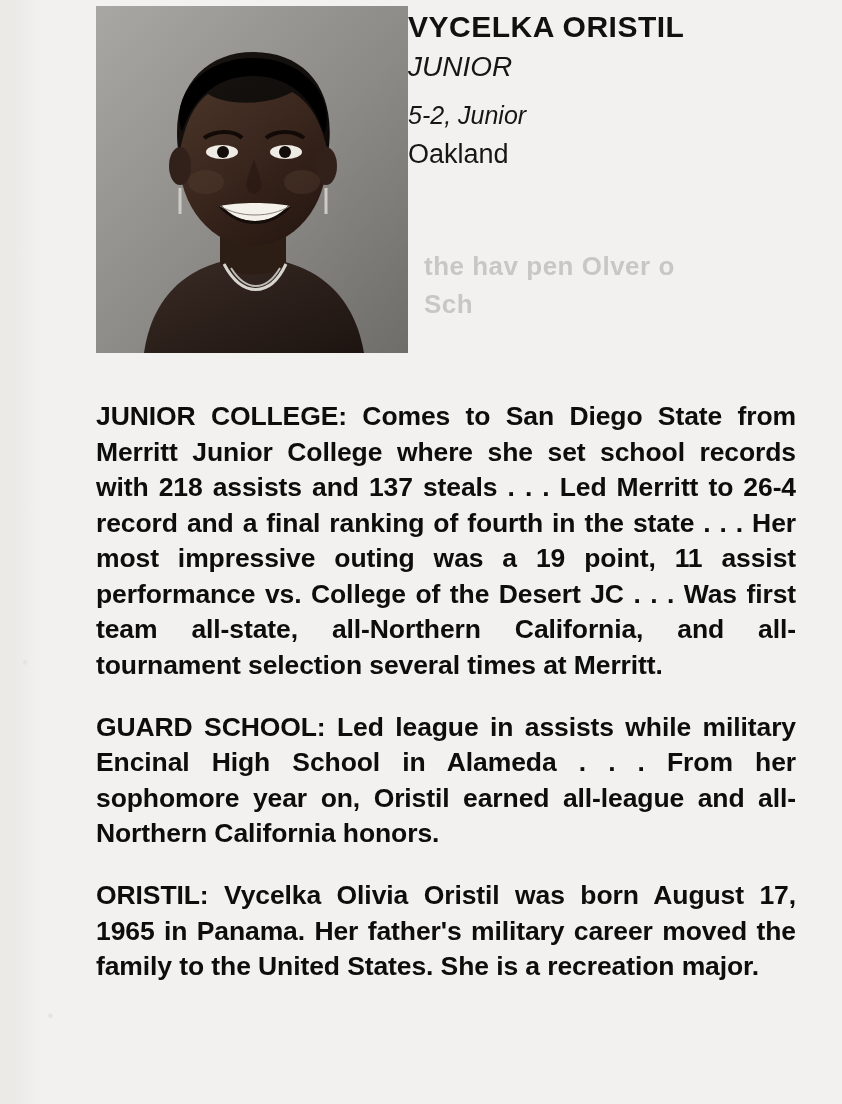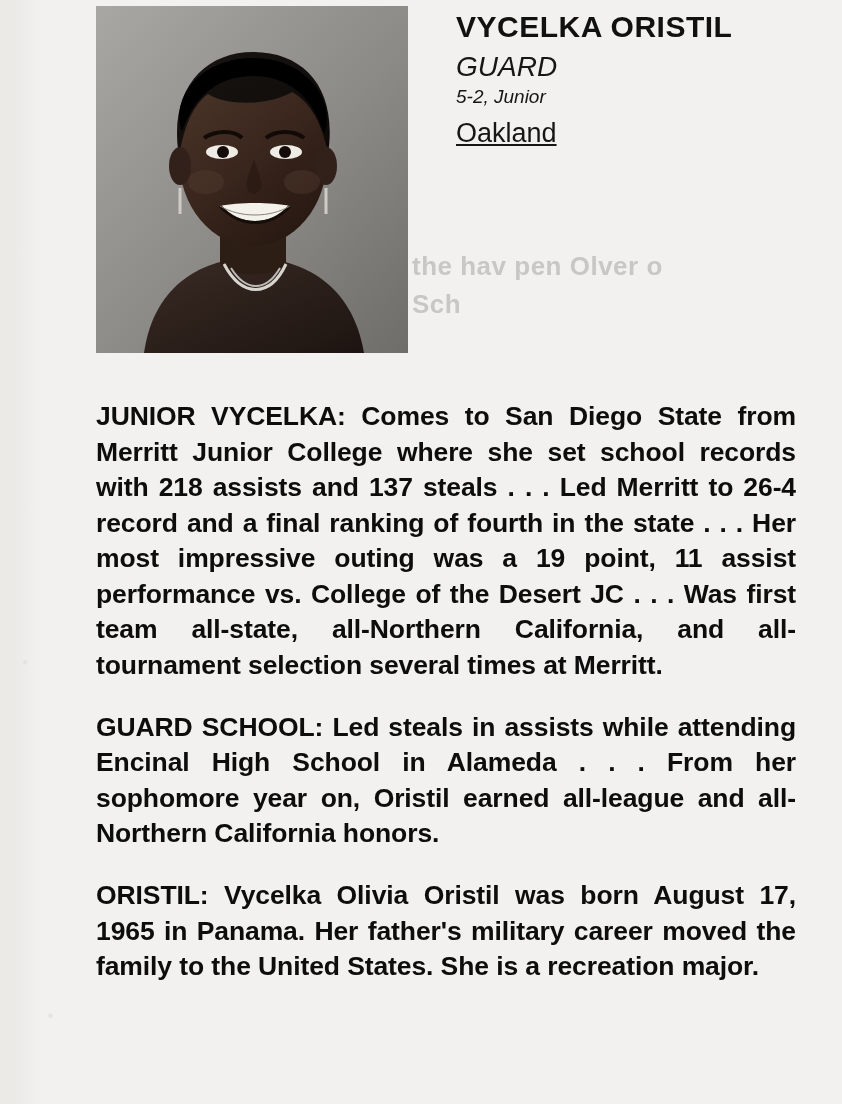--- a/index.html
+++ b/index.html
@@ -48,57 +48,55 @@
     width: 312px;
     height: 347px;
     flex: 0 0 auto;
     position: relative;
     background: #8f8d8a;
     overflow: hidden;
   }
   .portrait svg { display: block; width: 100%; height: 100%; }
 
   .bio {
-    padding-left: 48px;
     padding-top: 4px;
   }
   .player-name {
     font-size: 30px;
     font-weight: bold;
     letter-spacing: 0.5px;
     line-height: 1.15;
     color: #111;
   }
   .player-pos {
     font-size: 28px;
     font-style: italic;
     font-weight: normal;
     line-height: 1.3;
     margin-top: 4px;
     color: #161616;
   }
   .player-meta {
-    font-size: 19px;
+    font-size: 25px;
     font-style: italic;
     line-height: 1.3;
-    margin-top: 0;
+    margin-top: 14px;
     color: #161616;
   }
   .player-home {
     font-size: 27px;
     line-height: 1.3;
     margin-top: 6px;
     color: #161616;
-    text-decoration: underline;
   }
 
   
   .ghost {
     position: absolute;
-    left: 412px;
+    left: 424px;
     top: 248px;
     width: 280px;
     color: rgba(90,90,90,0.28);
     font-size: 26px;
     font-weight: bold;
     line-height: 1.45;
     letter-spacing: 0.5px;
     pointer-events: none;
     filter: blur(0.6px);
   }
@@ -188,37 +186,37 @@
         <path d="M 124 200 C 144 222 174 222 194 200" stroke="#150d09" stroke-width="3" fill="none"></path>
         <path d="M 124 200 C 144 212 174 212 194 200" stroke="#8a8078" stroke-width="1" fill="none"></path>
 
         <ellipse cx="110" cy="176" rx="18" ry="12" fill="#5a4133" opacity="0.35"></ellipse>
         <ellipse cx="206" cy="176" rx="18" ry="12" fill="#5a4133" opacity="0.35"></ellipse>
       </svg>
     </div>
 
     <div class="bio">
       <div class="player-name">VYCELKA ORISTIL</div>
-      <div class="player-pos">GUARD</div>
+      <div class="player-pos">JUNIOR</div>
       <div class="player-meta">5-2, Junior</div>
       <div class="player-home">Oakland</div>
     </div>
 
   </div>
 
   <div class="body-copy">
 
     <p class="para">
-      <span class="label">JUNIOR VYCELKA:</span>
+      <span class="label">JUNIOR COLLEGE:</span>
       <span class="txt">Comes to San Diego State from Merritt Junior College where she set school records with 218 assists and 137 steals . . . Led Merritt to 26-4 record and a final ranking of fourth in the state . . . Her most impressive outing was a 19 point, 11 assist performance vs. College of the Desert JC . . . Was first team all-state, all-Northern California, and all-tournament selection several times at Merritt.</span>
     </p>
 
     <p class="para">
       <span class="label">GUARD SCHOOL:</span>
-      <span class="txt">Led steals in assists while attending Encinal High School in Alameda . . . From her sophomore year on, Oristil earned all-league and all-Northern California honors.</span>
+      <span class="txt">Led league in assists while military Encinal High School in Alameda . . . From her sophomore year on, Oristil earned all-league and all-Northern California honors.</span>
     </p>
 
     <p class="para">
       <span class="label">ORISTIL:</span>
       <span class="txt">Vycelka Olivia Oristil was born August 17, 1965 in Panama. Her father's military career moved the family to the United States. She is a recreation major.</span>
     </p>
 
   </div>
 </div>
 

